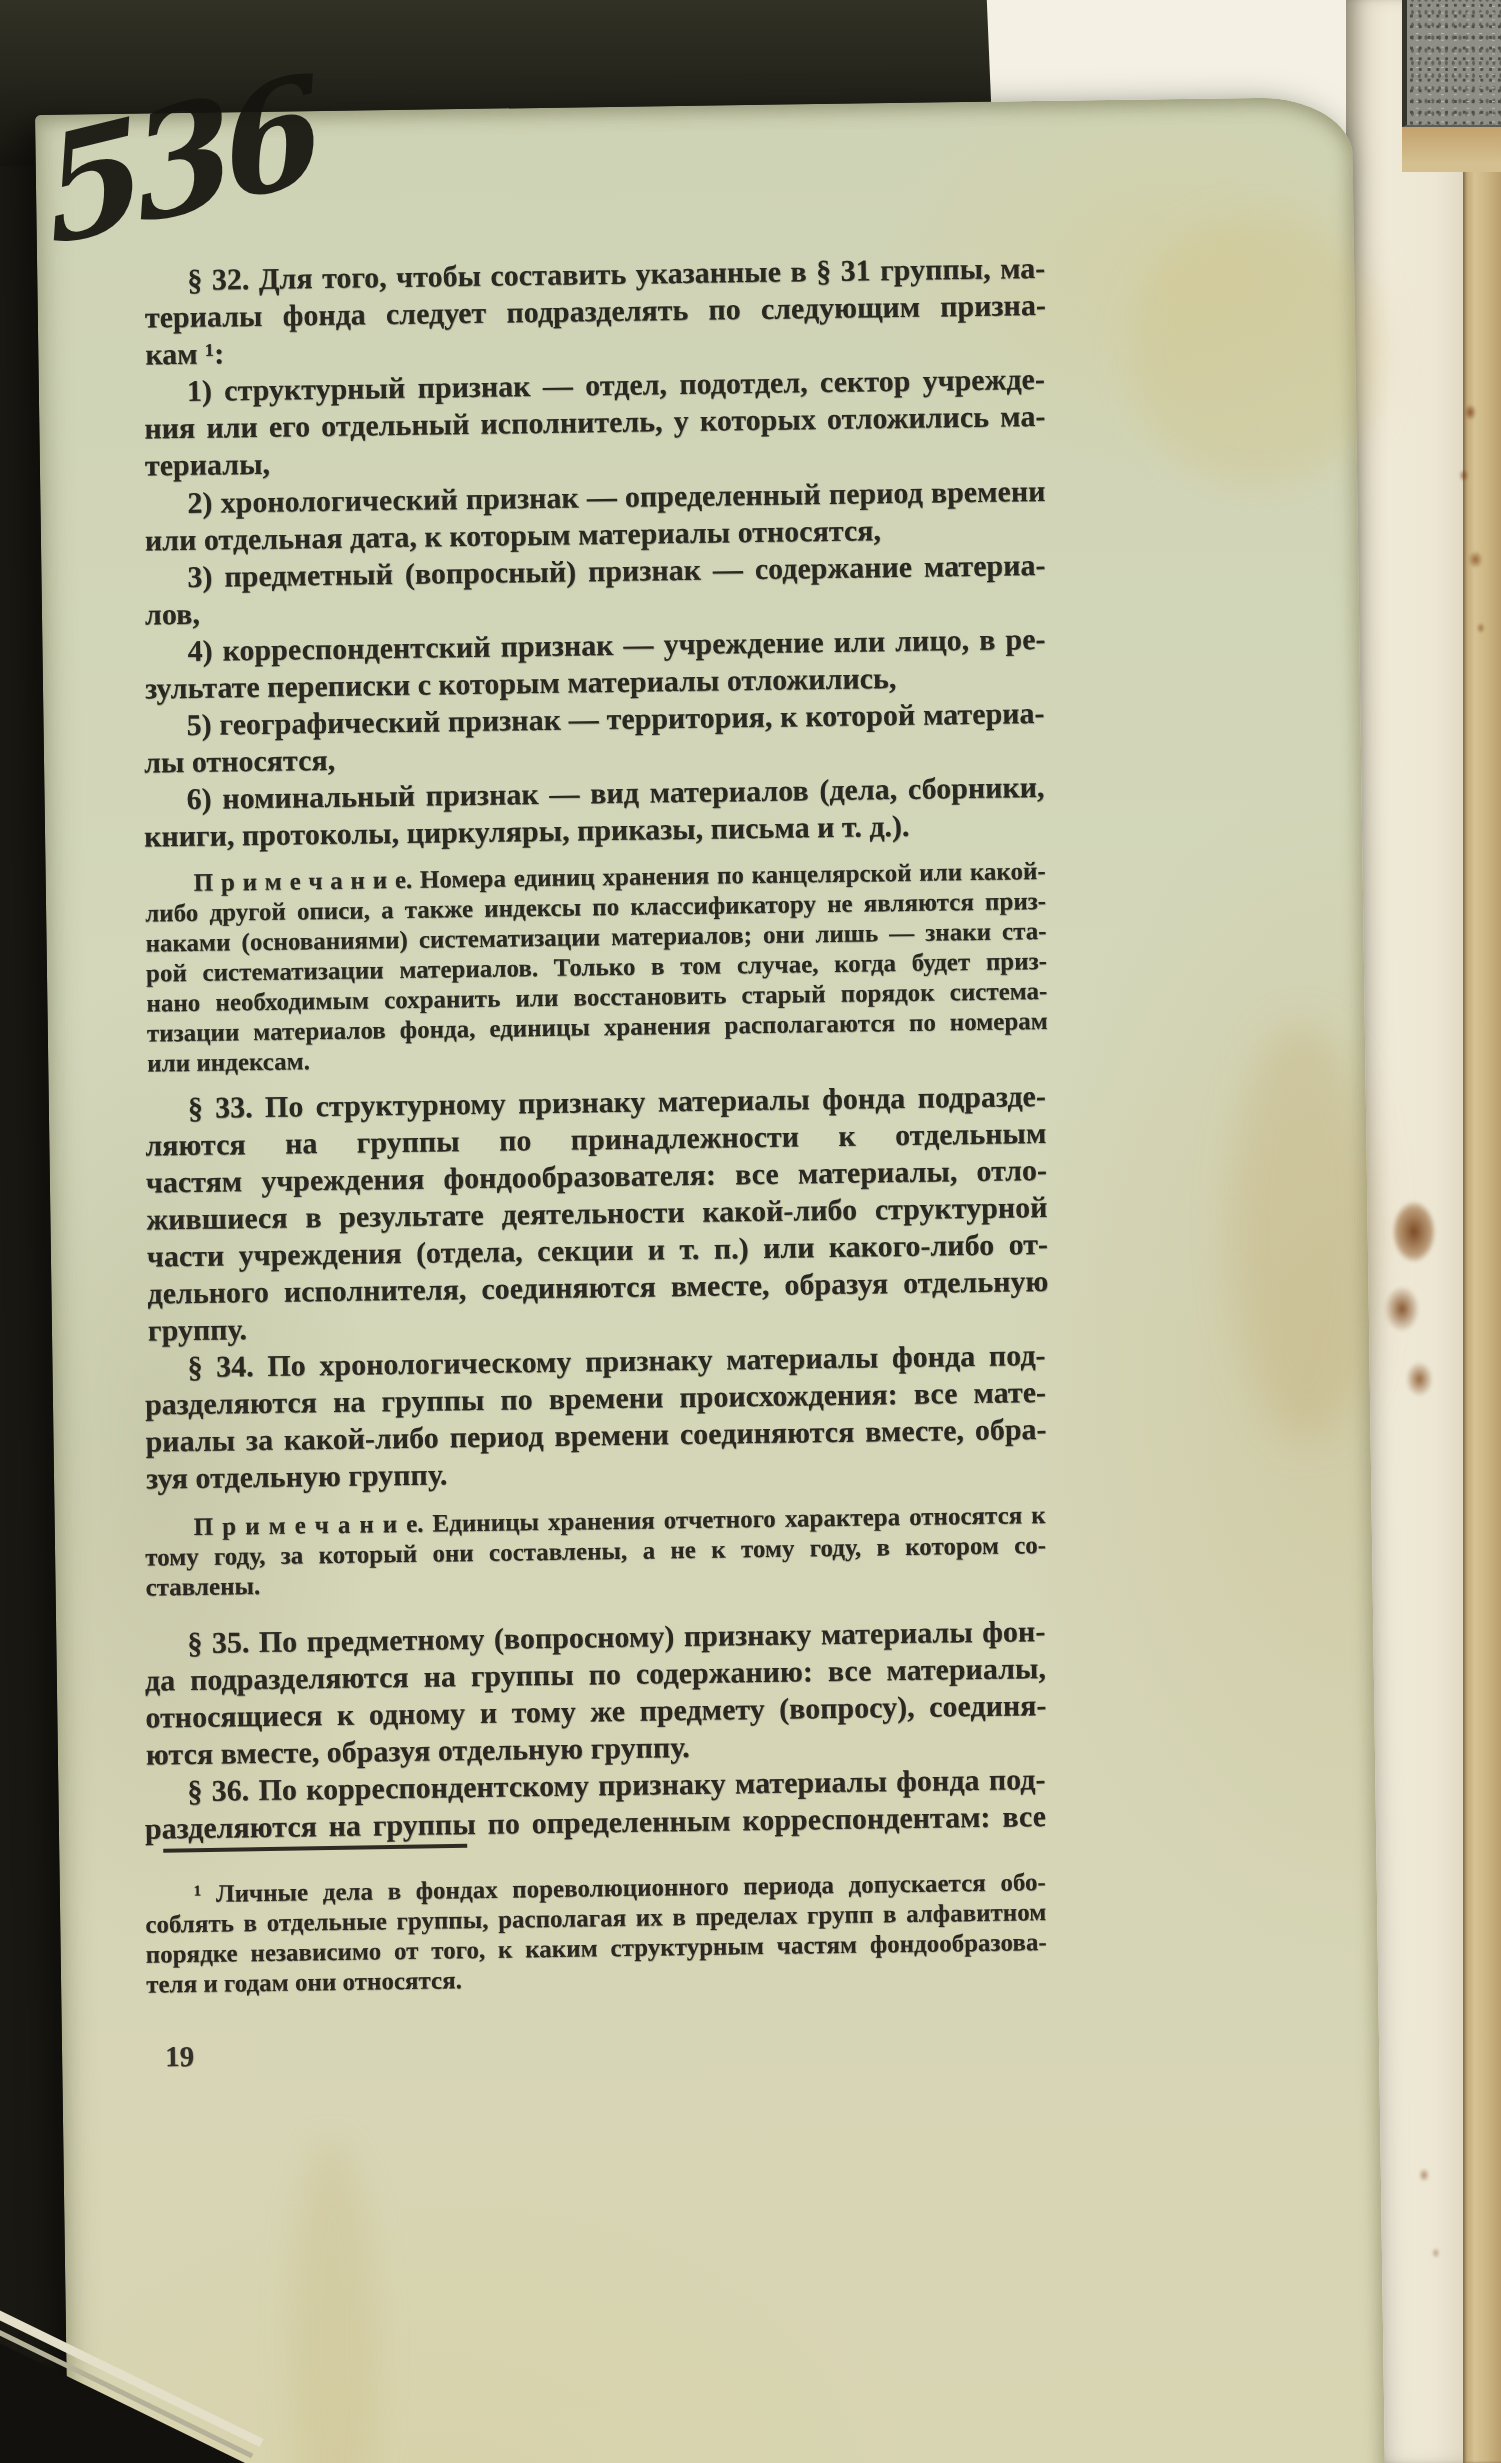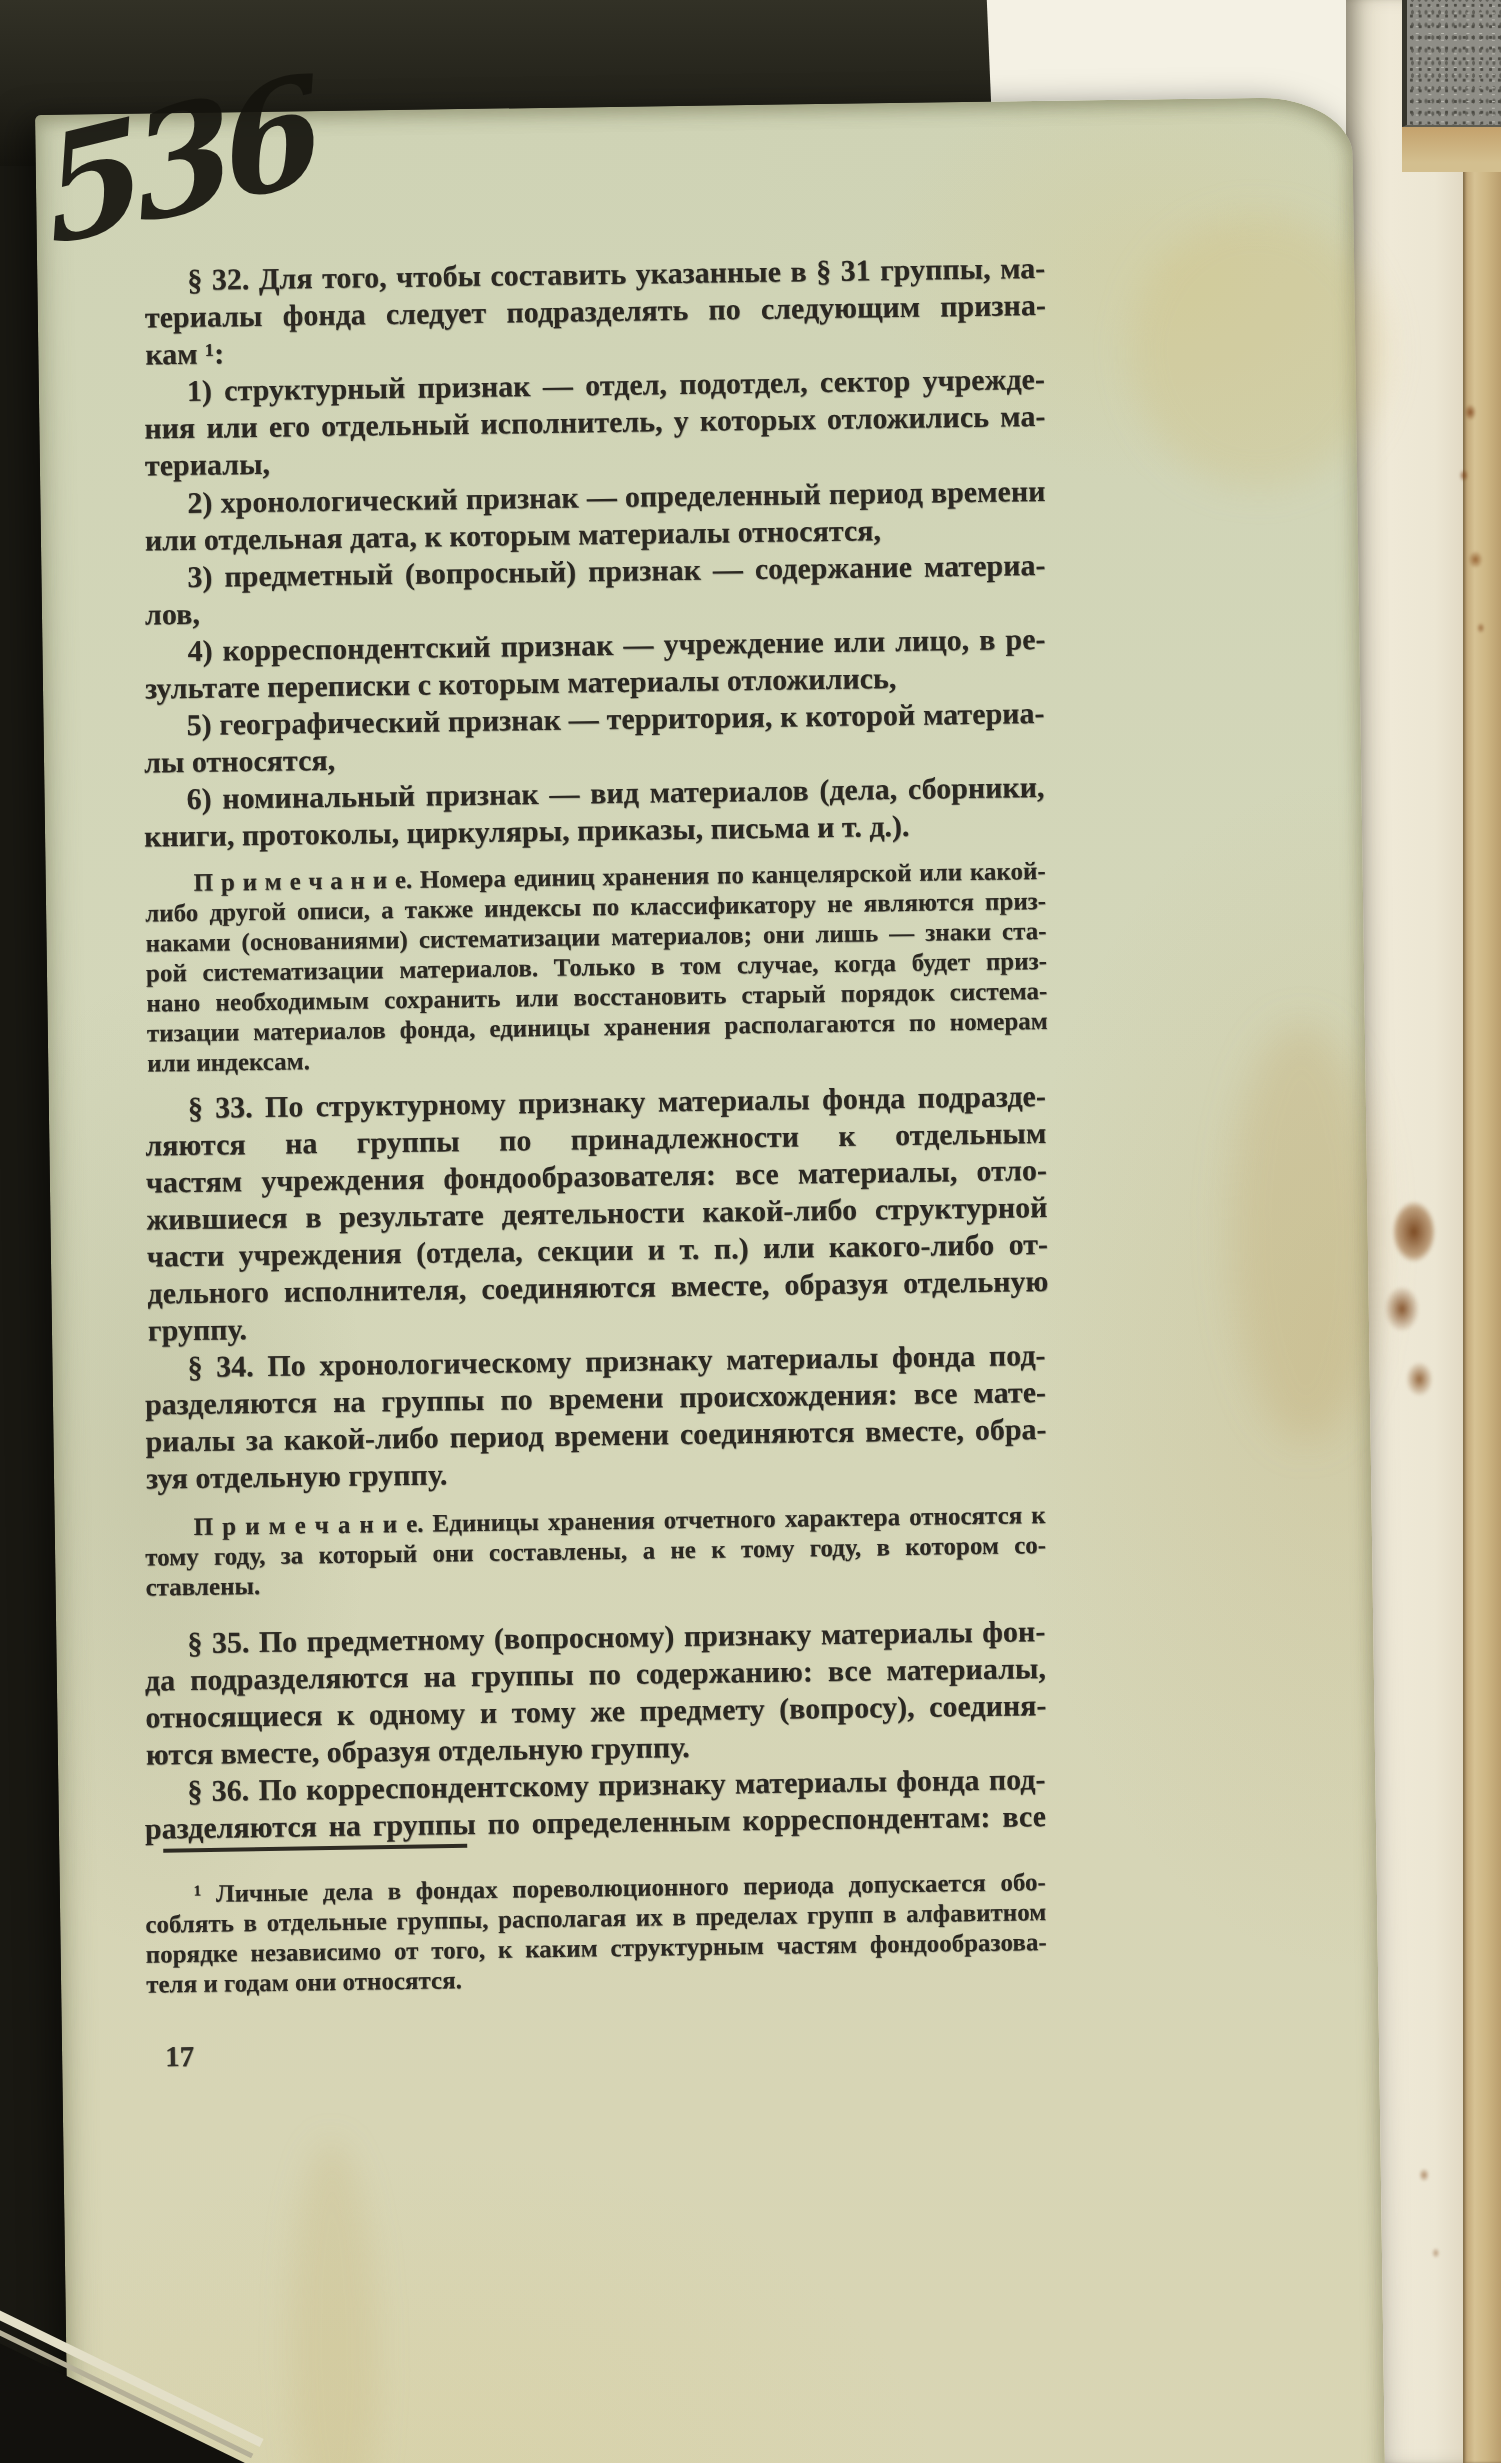--- a/index.html
+++ b/index.html
@@ -176,21 +176,21 @@
           <div class="line body">разделяются на группы по определенным корреспондентам: все</div>
         </div>
         <div class="para" style="top: 1766px; left: 85px; width: 901px;">
           <div class="line small indent">¹ Личные дела в фондах пореволюционного периода допускается обо-</div>
           <div class="line small">соблять в отдельные группы, располагая их в пределах групп в алфавитном</div>
           <div class="line small">порядке независимо от того, к каким структурным частям фондообразова-</div>
           <div class="line small lastline">теля и годам они относятся.</div>
         </div>
       </div>
     <div class="footnote-rule"></div>
-    <div class="page-number">17</div>
+    <div class="page-number">19</div>
     <div class="page-blotch blotch-a"></div>
     <div class="page-blotch blotch-b"></div>
     <div class="page-blotch blotch-c"></div>
   </div>
 
   <div class="stain cluster"></div>
   <div class="stain edge-dots"></div>
   <div class="stain low-dots"></div>
 
   <div class="edge-line a"></div>

